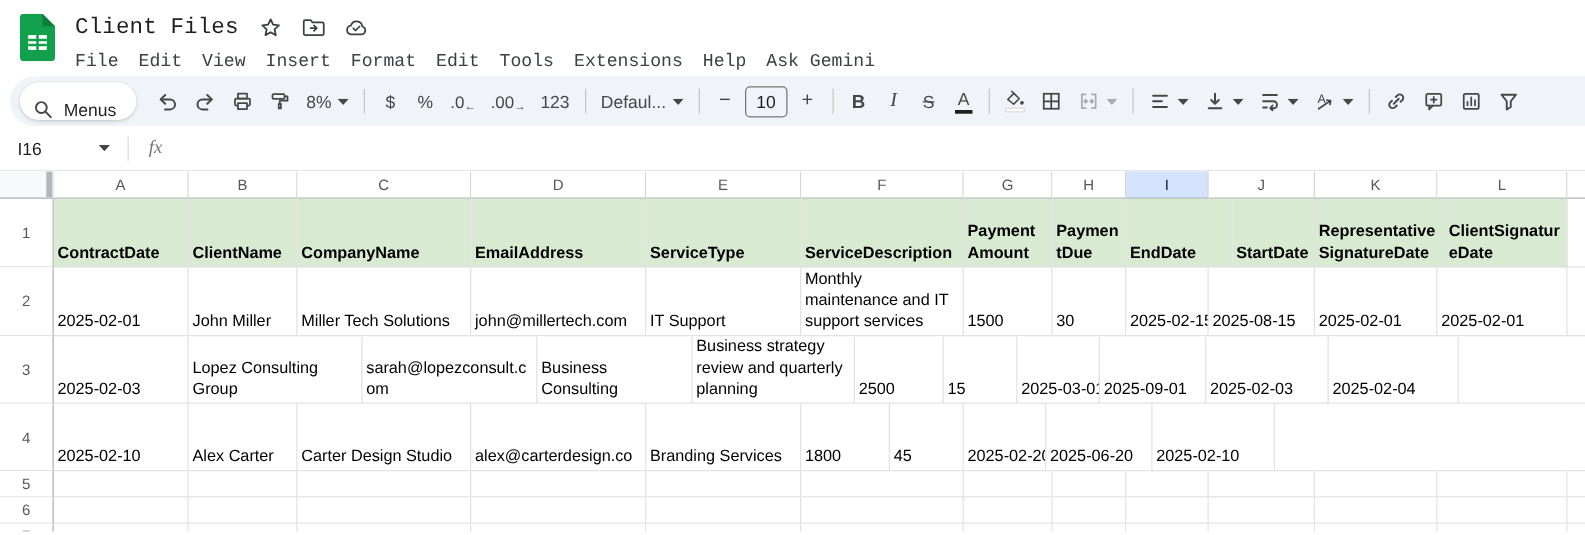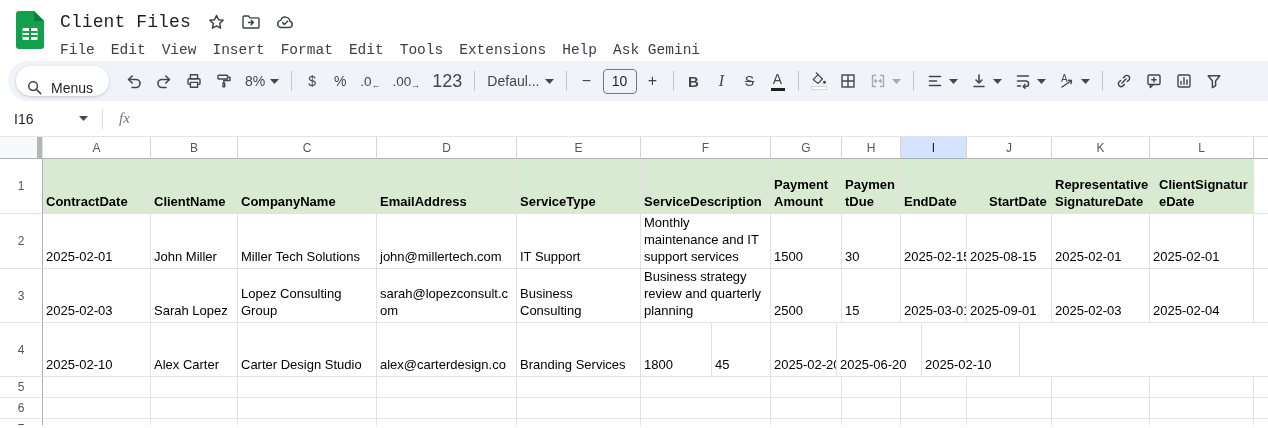--- a/index.html
+++ b/index.html
@@ -176,21 +176,21 @@
     <button class="tbtn">$</button>
     <button class="tbtn">%</button>
     <button class="tbtn decbtn">
         <span>.0</span>
         <small>←</small>
       </button>
     <button class="tbtn decbtn">
         <span>.00</span>
         <small>→</small>
       </button>
-    <button class="tbtn" style="font-size:18px;">123</button>
+    <button class="tbtn" style="font-size:14px;">123</button>
 
     <div class="tdiv"></div>
 
     <button class="tbtn" style="min-width:66px;justify-content:space-between;">
       <span>Defaul...</span>
       <span class="caret">
         <svg width="9" height="5" viewBox="0 0 9 5">
             <path d="M0 0 h9 L4.5 5 z" fill="#444746"></path>
           </svg>
       </span>
@@ -372,21 +372,20 @@
         <div class="cell dcell clip" style="width: 59px;">30</div>
         <div class="cell dcell clip" style="width: 66px;">2025-02-15</div>
         <div class="cell dcell clip" style="width: 85px;">2025-08-15</div>
         <div class="cell dcell clip" style="width: 98px;">2025-02-01</div>
         <div class="cell dcell clip" style="width: 104px;">2025-02-01</div>
         <div class="cell dcell fillercell clip"></div>
       </div>
       <div class="grow" style="height: 54px;">
         <div class="rownum">3</div>
         <div class="cell dcell clip" style="width: 108px;">2025-02-03</div>
-        <div class="cell dcell clip" style="width: 87px;">Sarah Lopez</div>
         <div class="cell dcell wrap" style="width: 139px;">Lopez Consulting Group</div>
         <div class="cell dcell wrap" style="width: 140px;">sarah@lopezconsult.com</div>
         <div class="cell dcell wrap etype" style="width: 124px;">Business Consulting</div>
         <div class="cell dcell wrap desc" style="width: 130px;">Business strategy review and quarterly planning</div>
         <div class="cell dcell clip" style="width: 71px;">2500</div>
         <div class="cell dcell clip" style="width: 59px;">15</div>
         <div class="cell dcell clip" style="width: 66px;">2025-03-01</div>
         <div class="cell dcell clip" style="width: 85px;">2025-09-01</div>
         <div class="cell dcell clip" style="width: 98px;">2025-02-03</div>
         <div class="cell dcell clip" style="width: 104px;">2025-02-04</div>

